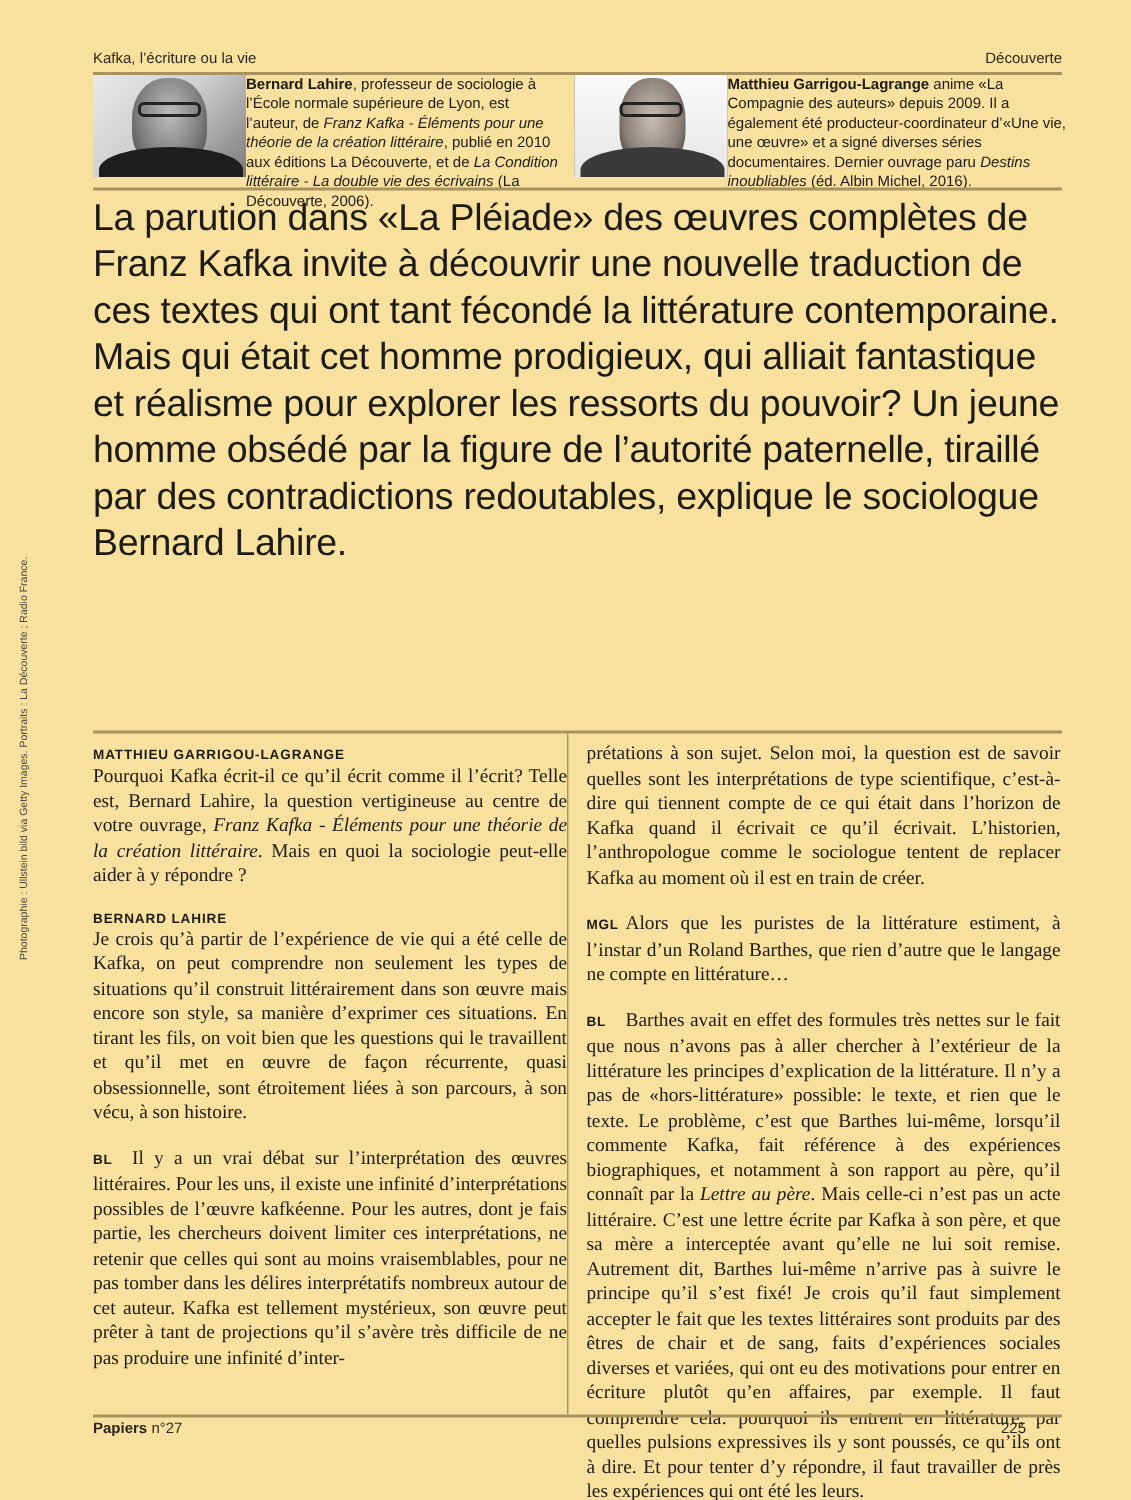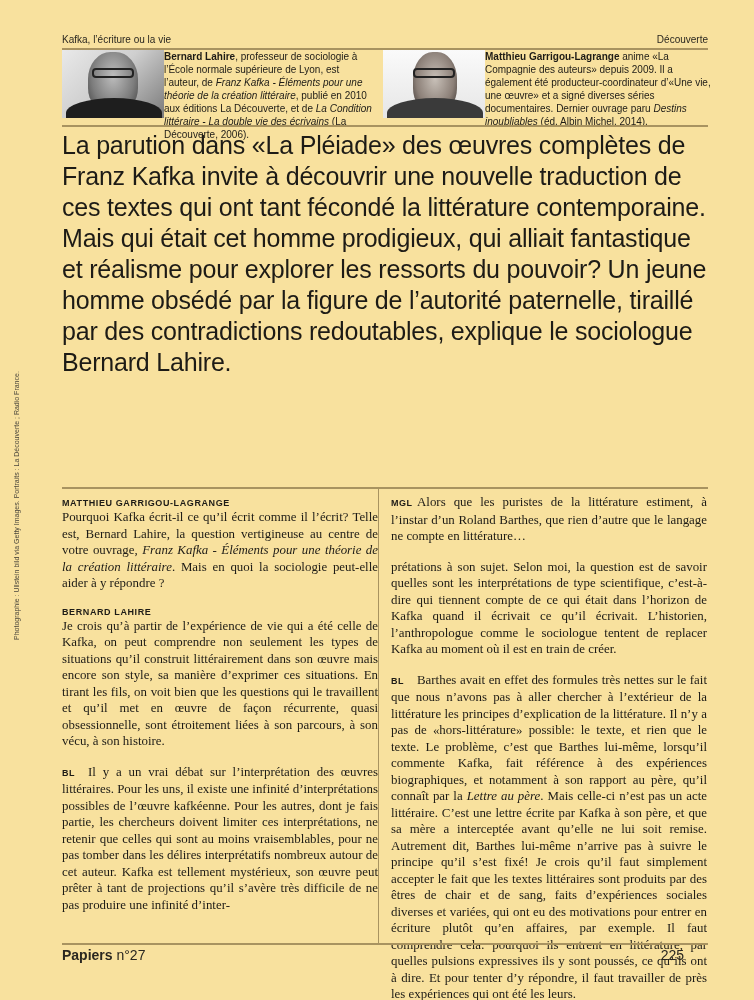--- a/index.html
+++ b/index.html
@@ -63,21 +63,21 @@
     letter-spacing: 0.6px; display: block; line-height: 12px;
   }
   .tag {
     font-family: "Liberation Sans", sans-serif; font-weight: bold; font-size: 9px;
     letter-spacing: 0.5px; display: inline-block; width: 26px;
   }
   .col i { font-style: italic; }
   .vline { position: absolute; left: 378px; top: 489px; height: 454px; border-left: 1.5px solid #a89360; }
   .footer {
     position: absolute; top: 947px; left: 62px; width: 622px;
-    display: flex; justify-content: space-between; font-size: 14px; color: #2a2720;
+    display: flex; justify-content: space-between; font-size: 10px; color: #2a2720;
   }
   .footer b { font-weight: bold; }
 </style>
 </head>
 <body>
 
 <div class="running-head">
   <span>Kafka, l’écriture ou la vie</span>
   <span>Découverte</span>
 </div>
@@ -96,21 +96,21 @@
 </div>
 
 <div class="bio" style="left:383px; width:328px">
   <div class="photo mgl">
     <div class="bg"></div>
       <div class="head"></div>
       <div class="shoulders"></div>
       <div class="glasses"></div>
   </div>
   <div class="text">
-    <b>Matthieu Garrigou-Lagrange</b><span> anime «La Compagnie des auteurs» depuis 2009. Il a également été producteur-coordinateur d’«Une vie, une œuvre» et a signé diverses séries documentaires. Dernier ouvrage paru </span><i>Destins inoubliables</i><span> (éd. Albin Michel, 2014).</span>
+    <b>Matthieu Garrigou-Lagrange</b><span> anime «La Compagnie des auteurs» depuis 2009. Il a également été producteur-coordinateur d’«Une vie, une œuvre» et a signé diverses séries documentaires. Dernier ouvrage paru </span><i>Destins inoubliables</i><span> (éd. Albin Michel, 2016).</span>
   </div>
 </div>
 
 <div class="rule" style="top:125px"></div>
 
 <div class="headline">La parution dans «La Pléiade» des œuvres complètes de Franz Kafka invite à découvrir une nouvelle traduction de ces textes qui ont tant fécondé la littérature contemporaine. Mais qui était cet homme prodigieux, qui alliait fantastique et réalisme pour explorer les ressorts du pouvoir? Un jeune homme obsédé par la figure de l’autorité paternelle, tiraillé par des contradictions redoutables, explique le sociologue Bernard Lahire.</div>
 
 <div class="credit">Photographie : Ullstein bild via Getty Images. Portraits : La Découverte ; Radio France.</div>
 
 <div class="rule" style="top:487px"></div>
@@ -123,24 +123,24 @@
   <p>
     <span class="speaker">BERNARD LAHIRE</span><span>Je crois qu’à partir de l’expérience de vie qui a été celle de Kafka, on peut comprendre non seulement les types de situations qu’il construit littérairement dans son œuvre mais encore son style, sa manière d’exprimer ces situations. En tirant les fils, on voit bien que les questions qui le travaillent et qu’il met en œuvre de façon récurrente, quasi obsessionnelle, sont étroitement liées à son parcours, à son vécu, à son histoire.</span>
   </p>
   <p>
     <span class="tag">BL</span><span>Il y a un vrai débat sur l’interprétation des œuvres littéraires. Pour les uns, il existe une infinité d’interprétations possibles de l’œuvre kafkéenne. Pour les autres, dont je fais partie, les chercheurs doivent limiter ces interprétations, ne retenir que celles qui sont au moins vraisemblables, pour ne pas tomber dans les délires interprétatifs nombreux autour de cet auteur. Kafka est tellement mystérieux, son œuvre peut prêter à tant de projections qu’il s’avère très difficile de ne pas produire une infinité d’inter-</span>
   </p>
 </div>
 
 <div class="col right">
   <p>
-    <span class="tag">MGL</span><span>Alors que les puristes de la littérature estiment, à l’instar d’un Roland Barthes, que rien d’autre que le langage ne compte en littérature…</span>
+    <span>prétations à son sujet. Selon moi, la question est de savoir quelles sont les interprétations de type scientifique, c’est-à-dire qui tiennent compte de ce qui était dans l’horizon de Kafka quand il écrivait ce qu’il écrivait. L’historien, l’anthropologue comme le sociologue tentent de replacer Kafka au moment où il est en train de créer.</span>
   </p>
   <p>
-    <span>prétations à son sujet. Selon moi, la question est de savoir quelles sont les interprétations de type scientifique, c’est-à-dire qui tiennent compte de ce qui était dans l’horizon de Kafka quand il écrivait ce qu’il écrivait. L’historien, l’anthropologue comme le sociologue tentent de replacer Kafka au moment où il est en train de créer.</span>
+    <span class="tag">MGL</span><span>Alors que les puristes de la littérature estiment, à l’instar d’un Roland Barthes, que rien d’autre que le langage ne compte en littérature…</span>
   </p>
   <p>
     <span class="tag">BL</span><span>Barthes avait en effet des formules très nettes sur le fait que nous n’avons pas à aller chercher à l’extérieur de la littérature les principes d’explication de la littérature. Il n’y a pas de «hors-littérature» possible: le texte, et rien que le texte. Le problème, c’est que Barthes lui-même, lorsqu’il commente Kafka, fait référence à des expériences biographiques, et notamment à son rapport au père, qu’il connaît par la </span><i>Lettre au père</i><span>. Mais celle-ci n’est pas un acte littéraire. C’est une lettre écrite par Kafka à son père, et que sa mère a interceptée avant qu’elle ne lui soit remise. Autrement dit, Barthes lui-même n’arrive pas à suivre le principe qu’il s’est fixé! Je crois qu’il faut simplement accepter le fait que les textes littéraires sont produits par des êtres de chair et de sang, faits d’expériences sociales diverses et variées, qui ont eu des motivations pour entrer en écriture plutôt qu’en affaires, par exemple. Il faut comprendre cela: pourquoi ils entrent en littérature, par quelles pulsions expressives ils y sont poussés, ce qu’ils ont à dire. Et pour tenter d’y répondre, il faut travailler de près les expériences qui ont été les leurs.</span>
   </p>
 </div>
 
 <div class="rule" style="top:943px"></div>
 <div class="footer">
   <span><b>Papiers</b> <span>n°27</span></span>
   <span>225</span>

